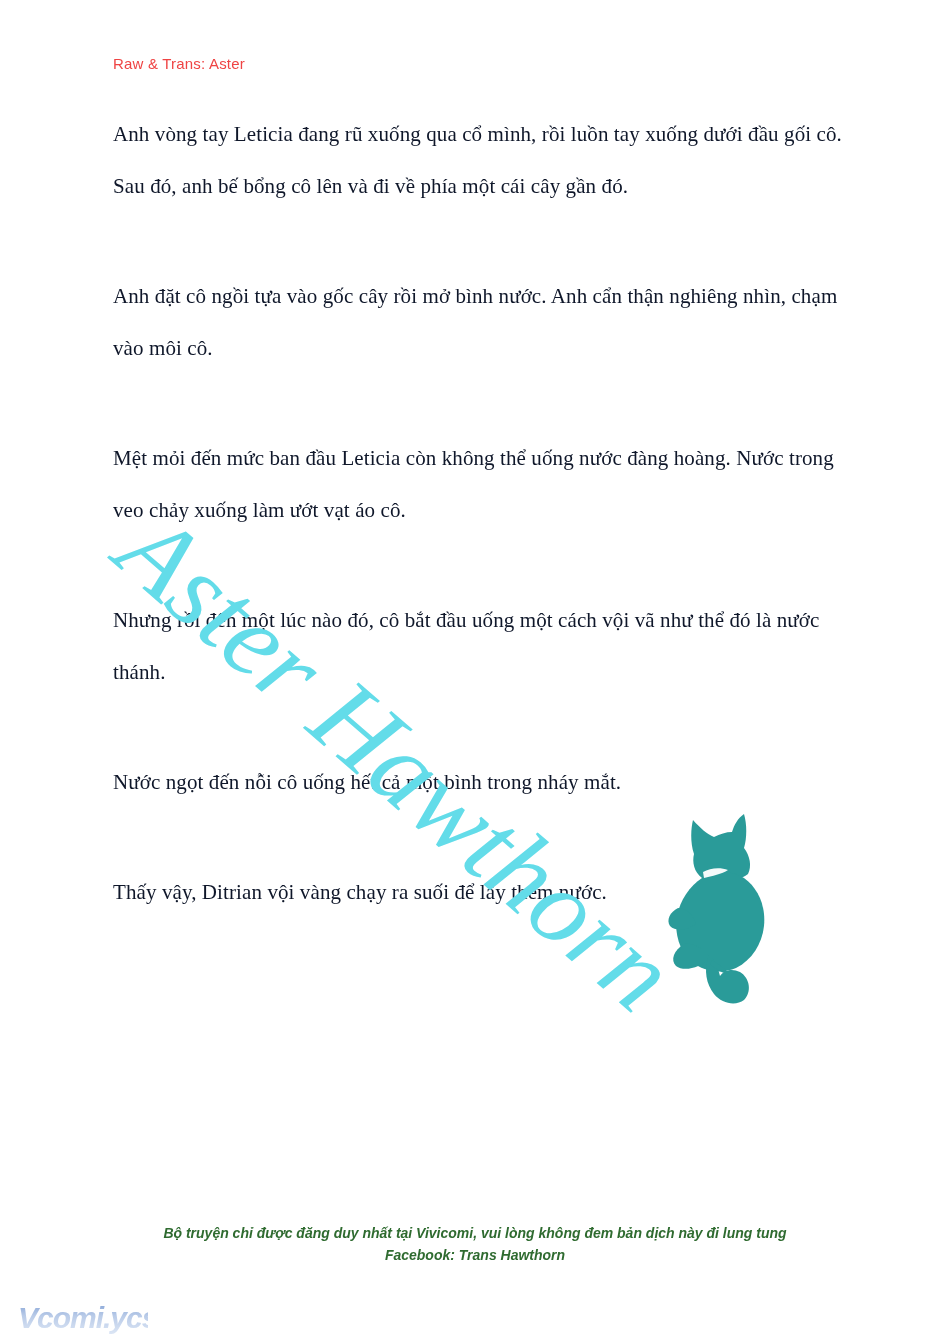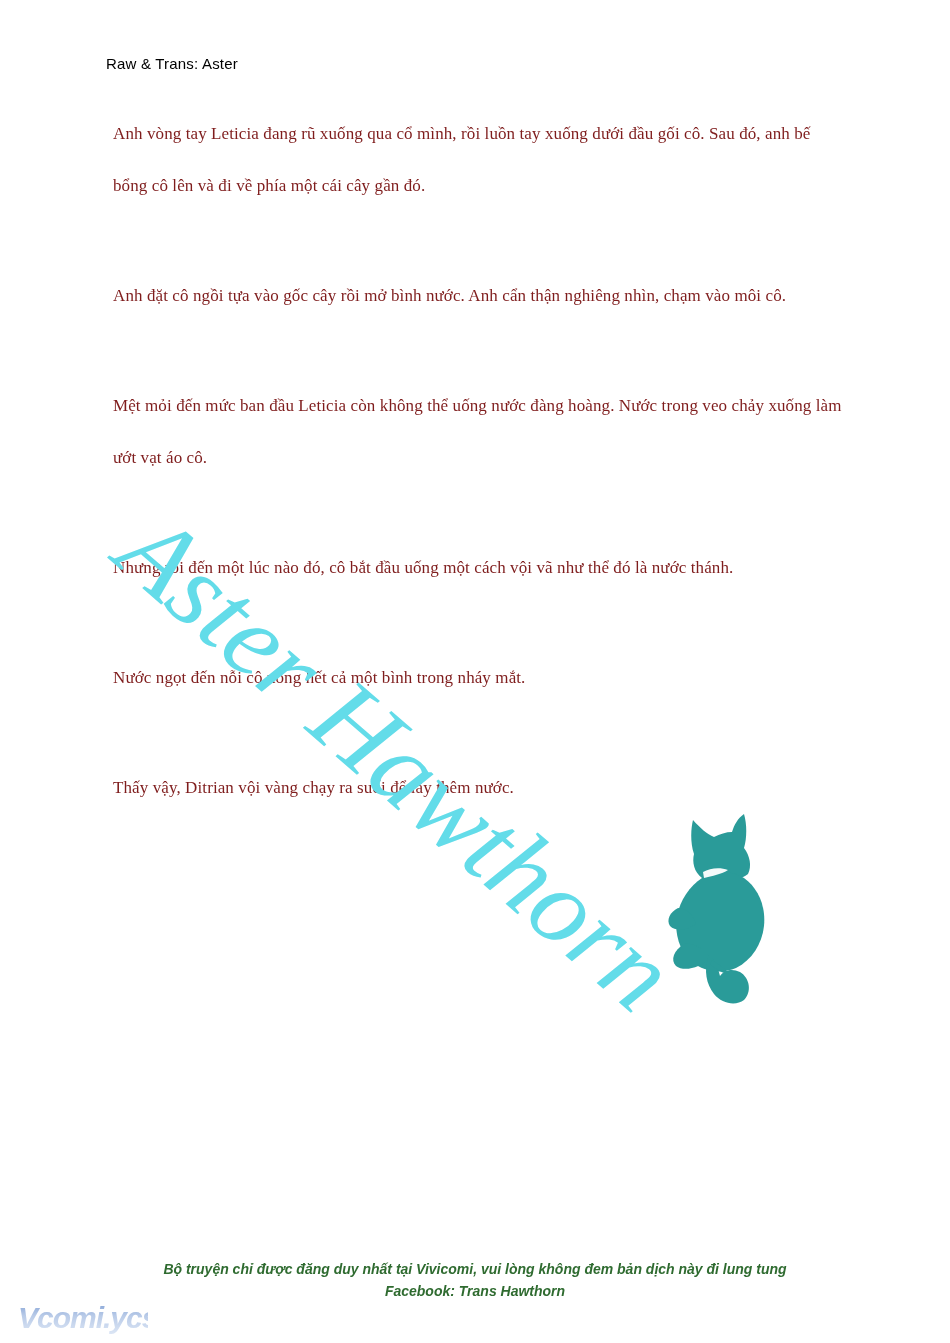--- a/index.html
+++ b/index.html
@@ -14,25 +14,25 @@
     position: relative;
     width: 950px;
     height: 1343px;
     background: #ffffff;
     overflow: hidden;
   }
 
   
   .header {
     position: absolute;
-    left: 106px;
+    left: 113px;
     top: 55px;
     font-family: "Liberation Sans", sans-serif;
     font-size: 15px;
-    color: #000000;
+    color: #ef4444;
     letter-spacing: 0.2px;
     white-space: nowrap;
   }
 
   
   .watermark {
     position: absolute;
     left: 135px;
     top: 330px;
     width: 620px;
@@ -68,41 +68,40 @@
   
   .content {
     position: absolute;
     left: 113px;
     top: 108px;
     width: 730px;
     z-index: 1;
   }
   .para {
     font-family: "Liberation Serif", serif;
-    font-size: 17px;
+    font-size: 21px;
     line-height: 52px;
-    color: #7f1d1d;
+    color: #0f172a;
     margin: 0 0 58px 0;
     letter-spacing: 0.1px;
   }
 
   
   .footer {
     position: absolute;
     left: 0;
     right: 0;
     top: 1222px;
     text-align: center;
     font-family: "Liberation Sans", sans-serif;
     font-style: italic;
     font-weight: bold;
     font-size: 14px;
     line-height: 22px;
     color: #2f6b30;
-    margin-top: 36px;
   }
   .footer div { white-space: nowrap; }
 
   
   .logo {
     position: absolute;
     left: 16px;
     top: 1300px;
     width: 132px;
     height: 38px;

